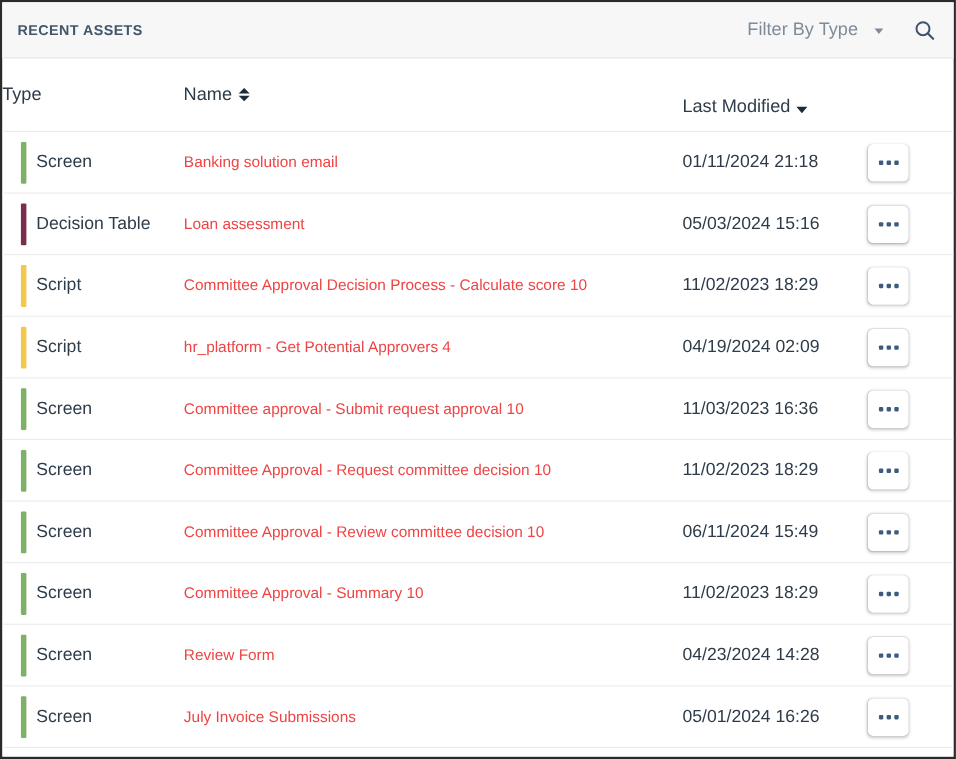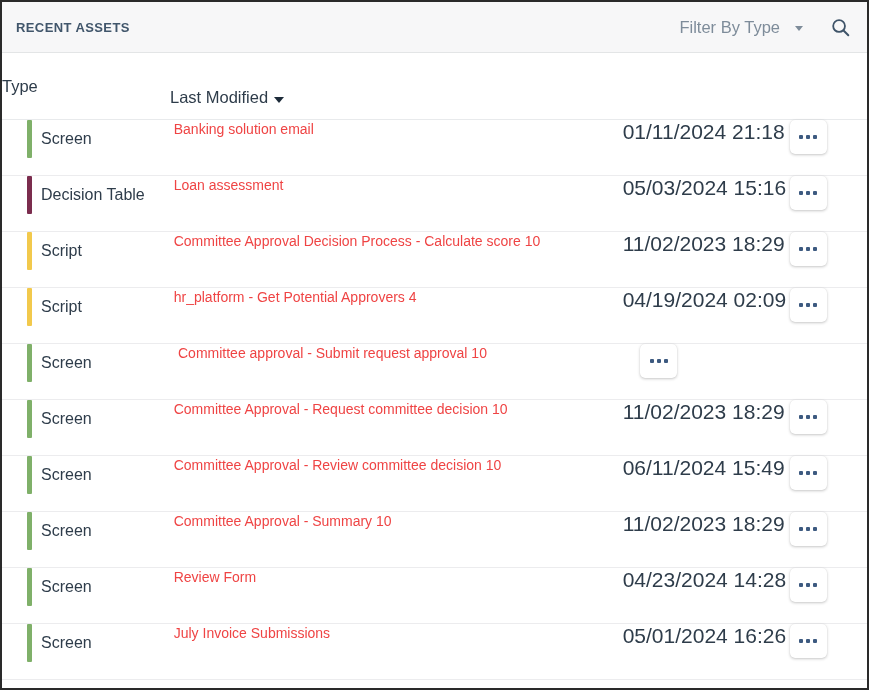--- a/index.html
+++ b/index.html
@@ -121,24 +121,24 @@
     border-left: 5.5px solid transparent;
     border-right: 5.5px solid transparent;
     border-top: 6px solid #1d2b39;
     display: inline-block;
     margin-top: 4px;
   }
 
   
   .row {
     display: flex;
-    align-items: flex-start;
+    align-items: center;
     height: 55px;
     border-bottom: 1px solid #ececee;
-    padding: 0 16px 0 8px;
+    padding: 0 16px 0 0;
     position: relative;
   }
   .row:last-child { border-bottom: 1px solid #ececee; }
 
   .type-cell {
     width: 168px;
     box-sizing: border-box;
     display: flex;
     align-items: center;
     padding-left: 17px;
@@ -164,21 +164,21 @@
     font-size: 14px;
     color: #ef4444;
     text-decoration: none;
     cursor: pointer;
     white-space: nowrap;
   }
 
   .date-cell {
     width: 172px;
     box-sizing: border-box;
-    font-size: 21px;
+    font-size: 16px;
     color: #2e3c4a;
     white-space: nowrap;
   }
 
   .act-cell {
     width: 63px;
     box-sizing: border-box;
     display: flex;
     justify-content: flex-start;
   }
@@ -225,20 +225,27 @@
       </svg>
     </div>
   </div>
 
   <div class="table">
 
     <div class="table-head">
       <div class="th col-type">
         <span>Type</span>
       </div>
+      <div class="th col-name sortable">
+        <span>Name</span>
+        <span class="sort-both">
+            <i class="up"></i>
+            <i class="down"></i>
+          </span>
+      </div>
       <div class="th col-date sortable">
         <span>Last Modified</span>
         <span class="sort-desc"></span>
       </div>
       <div class="th col-act"></div>
     </div>
 
     <div id="rows-container">
         <div class="row">
           <div class="type-cell">
@@ -299,20 +306,21 @@
               <span></span>
             </button>
           </div>
         </div>
         <div class="row">
           <div class="type-cell">
             <span class="type-bar" style="background: rgb(127, 176, 105);"></span>
             <span class="type-label">Screen</span>
           </div>
           <div class="name-cell"><a class="name-link">Committee approval - Submit request approval 10</a></div>
+          <div class="date-cell">11/03/2023 16:36</div>
           <div class="act-cell">
             <button class="kebab-btn">
               <span></span>
               <span></span>
               <span></span>
             </button>
           </div>
         </div>
         <div class="row">
           <div class="type-cell">

